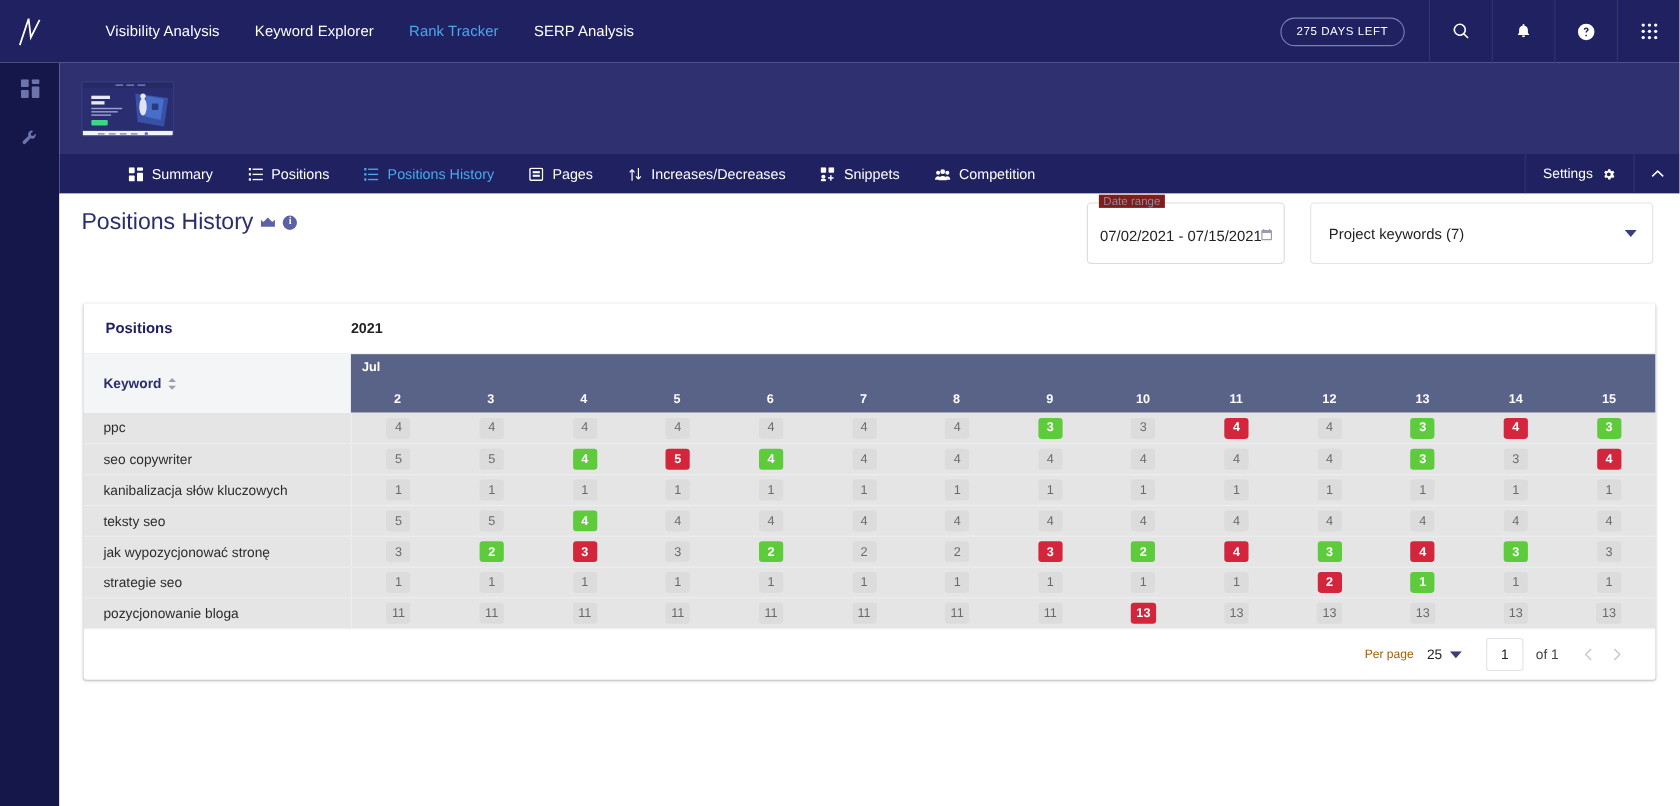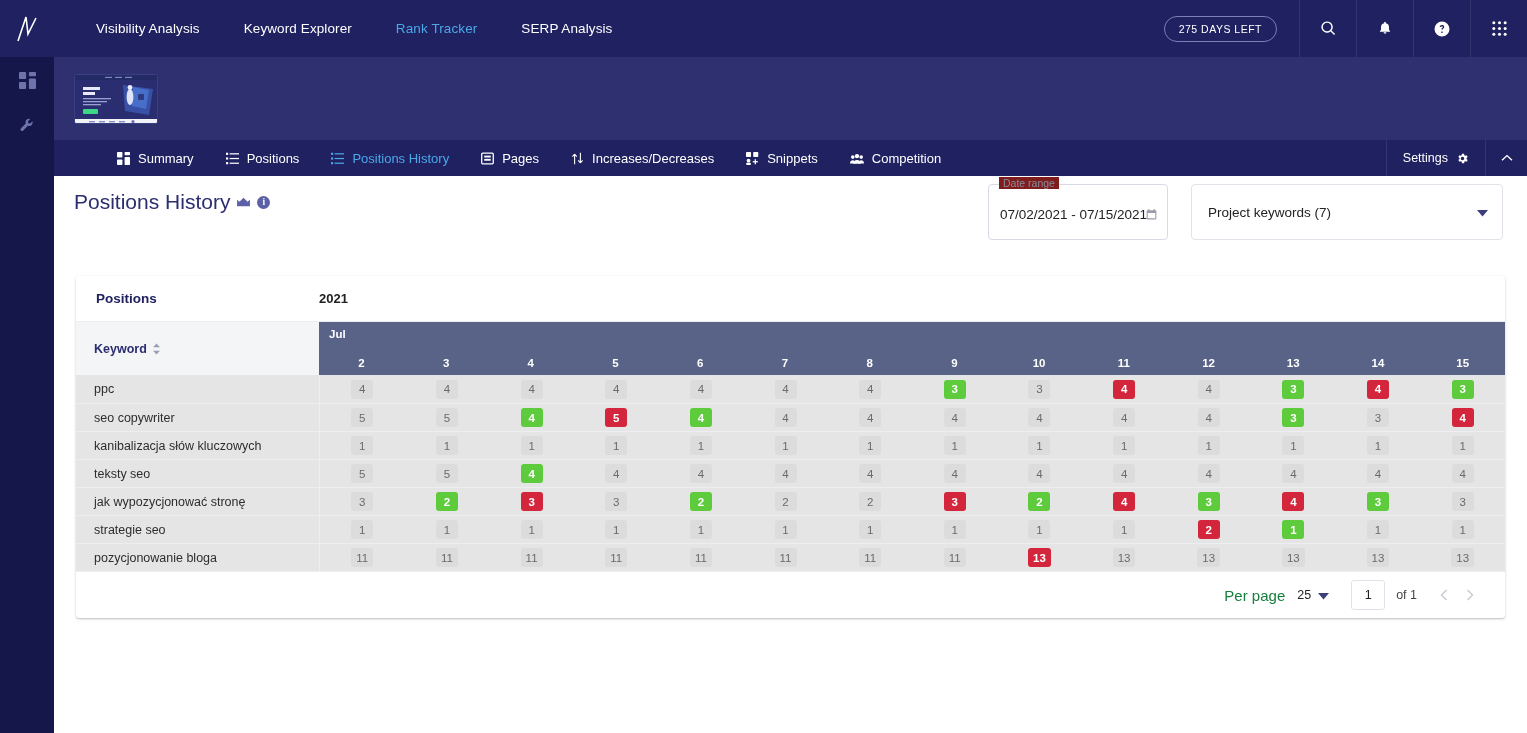--- a/index.html
+++ b/index.html
@@ -13,21 +13,21 @@
 
   
   .topnav {
     position: absolute; top: 0; left: 0; width: 1527px; height: 57px;
     background: #1f2161; display: flex; align-items: center;
   }
   .logo-box {
     width: 54px; height: 57px; display: flex; align-items: center; justify-content: center;
   }
   .logo-svg { width: 30px; height: 30px; }
-  .topnav-links { display: flex; align-items: center; gap: 12px; margin-left: 26px; }
+  .topnav-links { display: flex; align-items: center; gap: 0; margin-left: 26px; }
   .topnav-link {
     color: #ffffff; font-size: 13.5px; padding: 0 16px; cursor: pointer;
     white-space: nowrap; letter-spacing: .1px;
   }
   .topnav-link.active { color: #4aa8e8; }
   .topnav-right { margin-left: auto; display: flex; align-items: center; height: 57px; }
   .days-pill {
     border: 1px solid #7b7fb5; border-radius: 14px; color: #fff;
     font-size: 10.5px; letter-spacing: .5px; padding: 6px 14px; white-space: nowrap;
     margin-right: 22px;
@@ -169,21 +169,21 @@
     padding: 0 5px; font-weight: normal;
   }
   .pill.neutral { background: #dcdcdc; color: #6a6a6a; }
   .pill.up { background: #5ecb3c; color: #ffffff; font-weight: bold; }
   .pill.down { background: #d3253b; color: #ffffff; font-weight: bold; }
 
   .card-foot {
     height: 47px; display: flex; align-items: center; justify-content: flex-end;
     padding-right: 22px; gap: 0; border-top: 1px solid #eceef1;
   }
-  .perpage-label { font-size: 15px; color: #15803d; margin-right: 12px; }
+  .perpage-label { font-size: 11px; color: #a16207; margin-right: 12px; }
   .perpage-value { font-size: 12.5px; color: #222; margin-right: 7px; }
   .perpage-caret { margin-right: 22px; cursor: pointer; }
   .page-input {
     width: 34px; height: 30px; border: 1px solid #e2e3ea; border-radius: 3px;
     display: flex; align-items: center; justify-content: center; font-size: 12.5px; color: #222;
   }
   .of-label { font-size: 12.5px; color: #444; margin-left: 11px; margin-right: 14px; }
   .pg-arrow {
     width: 26px; height: 26px; display: flex; align-items: center; justify-content: center;
     cursor: pointer;

